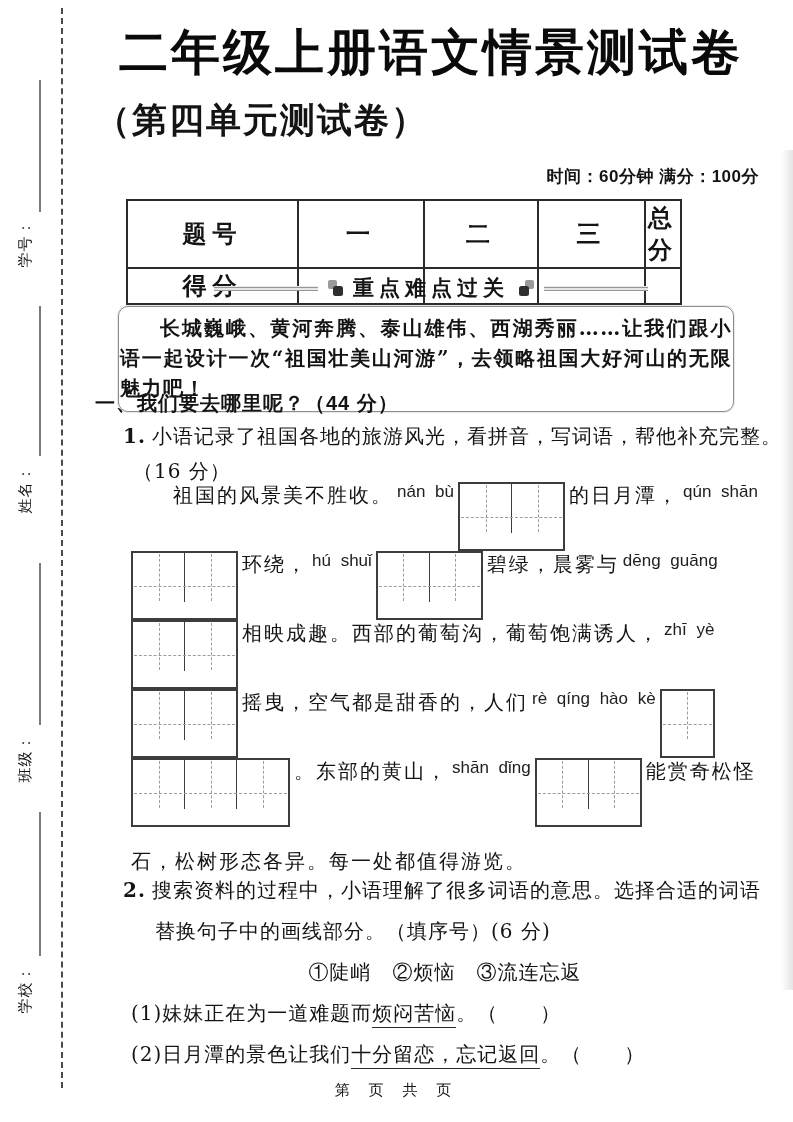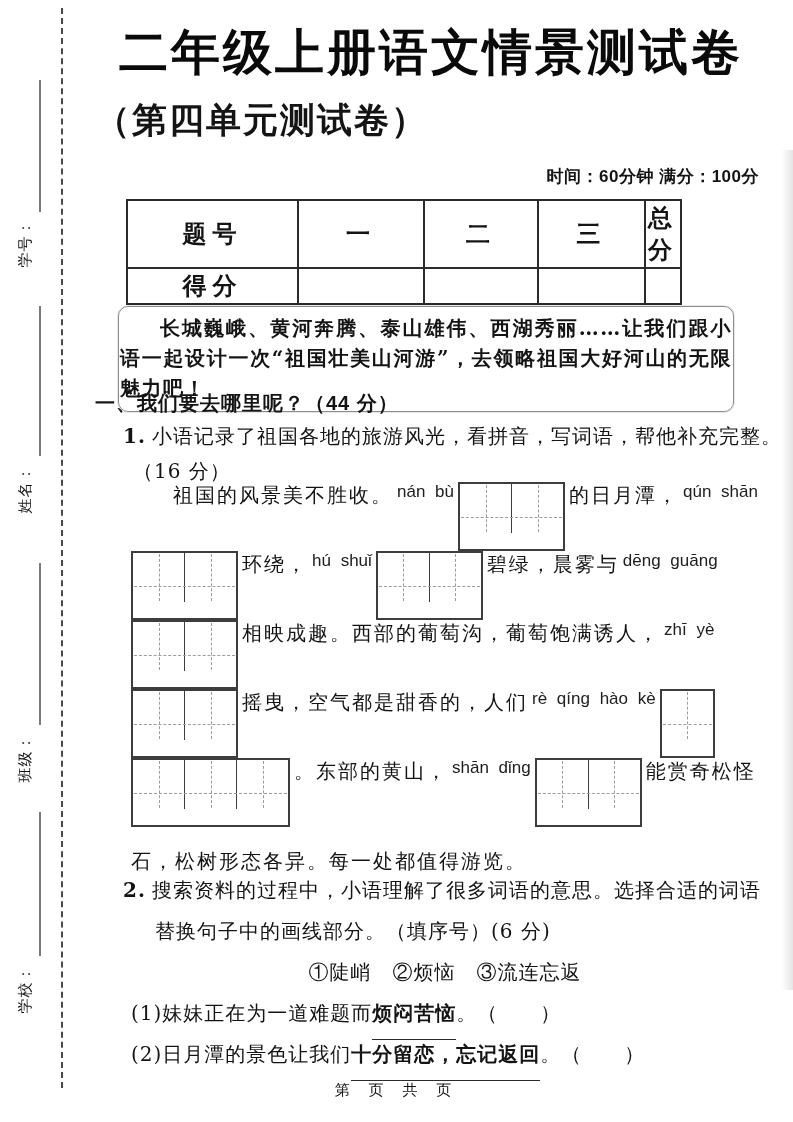--- a/index.html
+++ b/index.html
@@ -86,21 +86,21 @@
          border-left:1px dashed #9c9c9c;}
 
   
   .q2{position:absolute;top:877px;left:28px;width:644px;}
   .q2-l1{font-size:20px;letter-spacing:1px;white-space:nowrap;}
   .q2-l2{font-size:20px;letter-spacing:1px;margin-top:14px;padding-left:32px;}
   .q2-options{font-size:20px;letter-spacing:1px;margin-top:14px;text-align:center;}
   #q2-items{margin-top:10px;}
   .ans-line{font-size:20px;letter-spacing:1px;margin-top:14px;padding-left:8px;
       white-space:nowrap;}
-  .ul{border-bottom:1.5px solid #2b2b2b;padding-bottom:14px;font-weight:bold;}
+  .ul{border-bottom:1.5px solid #2b2b2b;padding-bottom:2px;}
 
   .footer{position:absolute;bottom:22px;left:0;width:793px;text-align:center;
       font-size:15px;letter-spacing:7px;}
 </style>
 </head>
 <body>
 
 <div class="page">
 
   <div class="cut-line"></div>
@@ -156,20 +156,27 @@
       <tr class="r2">
         <td>得分</td>
         <td></td>
         <td></td>
         <td></td>
         <td></td>
       </tr>
     </tbody>
       </table>
 
+    <div class="banner">
+      <span class="banner-line"></span>
+      <span class="leaf-icon"></span>
+      <span class="banner-title">重点难点过关</span>
+      <span class="leaf-icon flip"></span>
+      <span class="banner-line"></span>
+    </div>
 
     <div class="intro-box">
       <p>长城巍峨、黄河奔腾、泰山雄伟、西湖秀丽……让我们跟小语一起设计一次“祖国壮美山河游”，去领略祖国大好河山的无限魅力吧！</p>
     </div>
 
     <div class="section-title">一、我们要去哪里呢？（44 分）</div>
 
     <div class="q1-head">
       <span class="q-num">1.</span><span>小语记录了祖国各地的旅游风光，看拼音，写词语，帮他补充完整。</span>
     </div>

